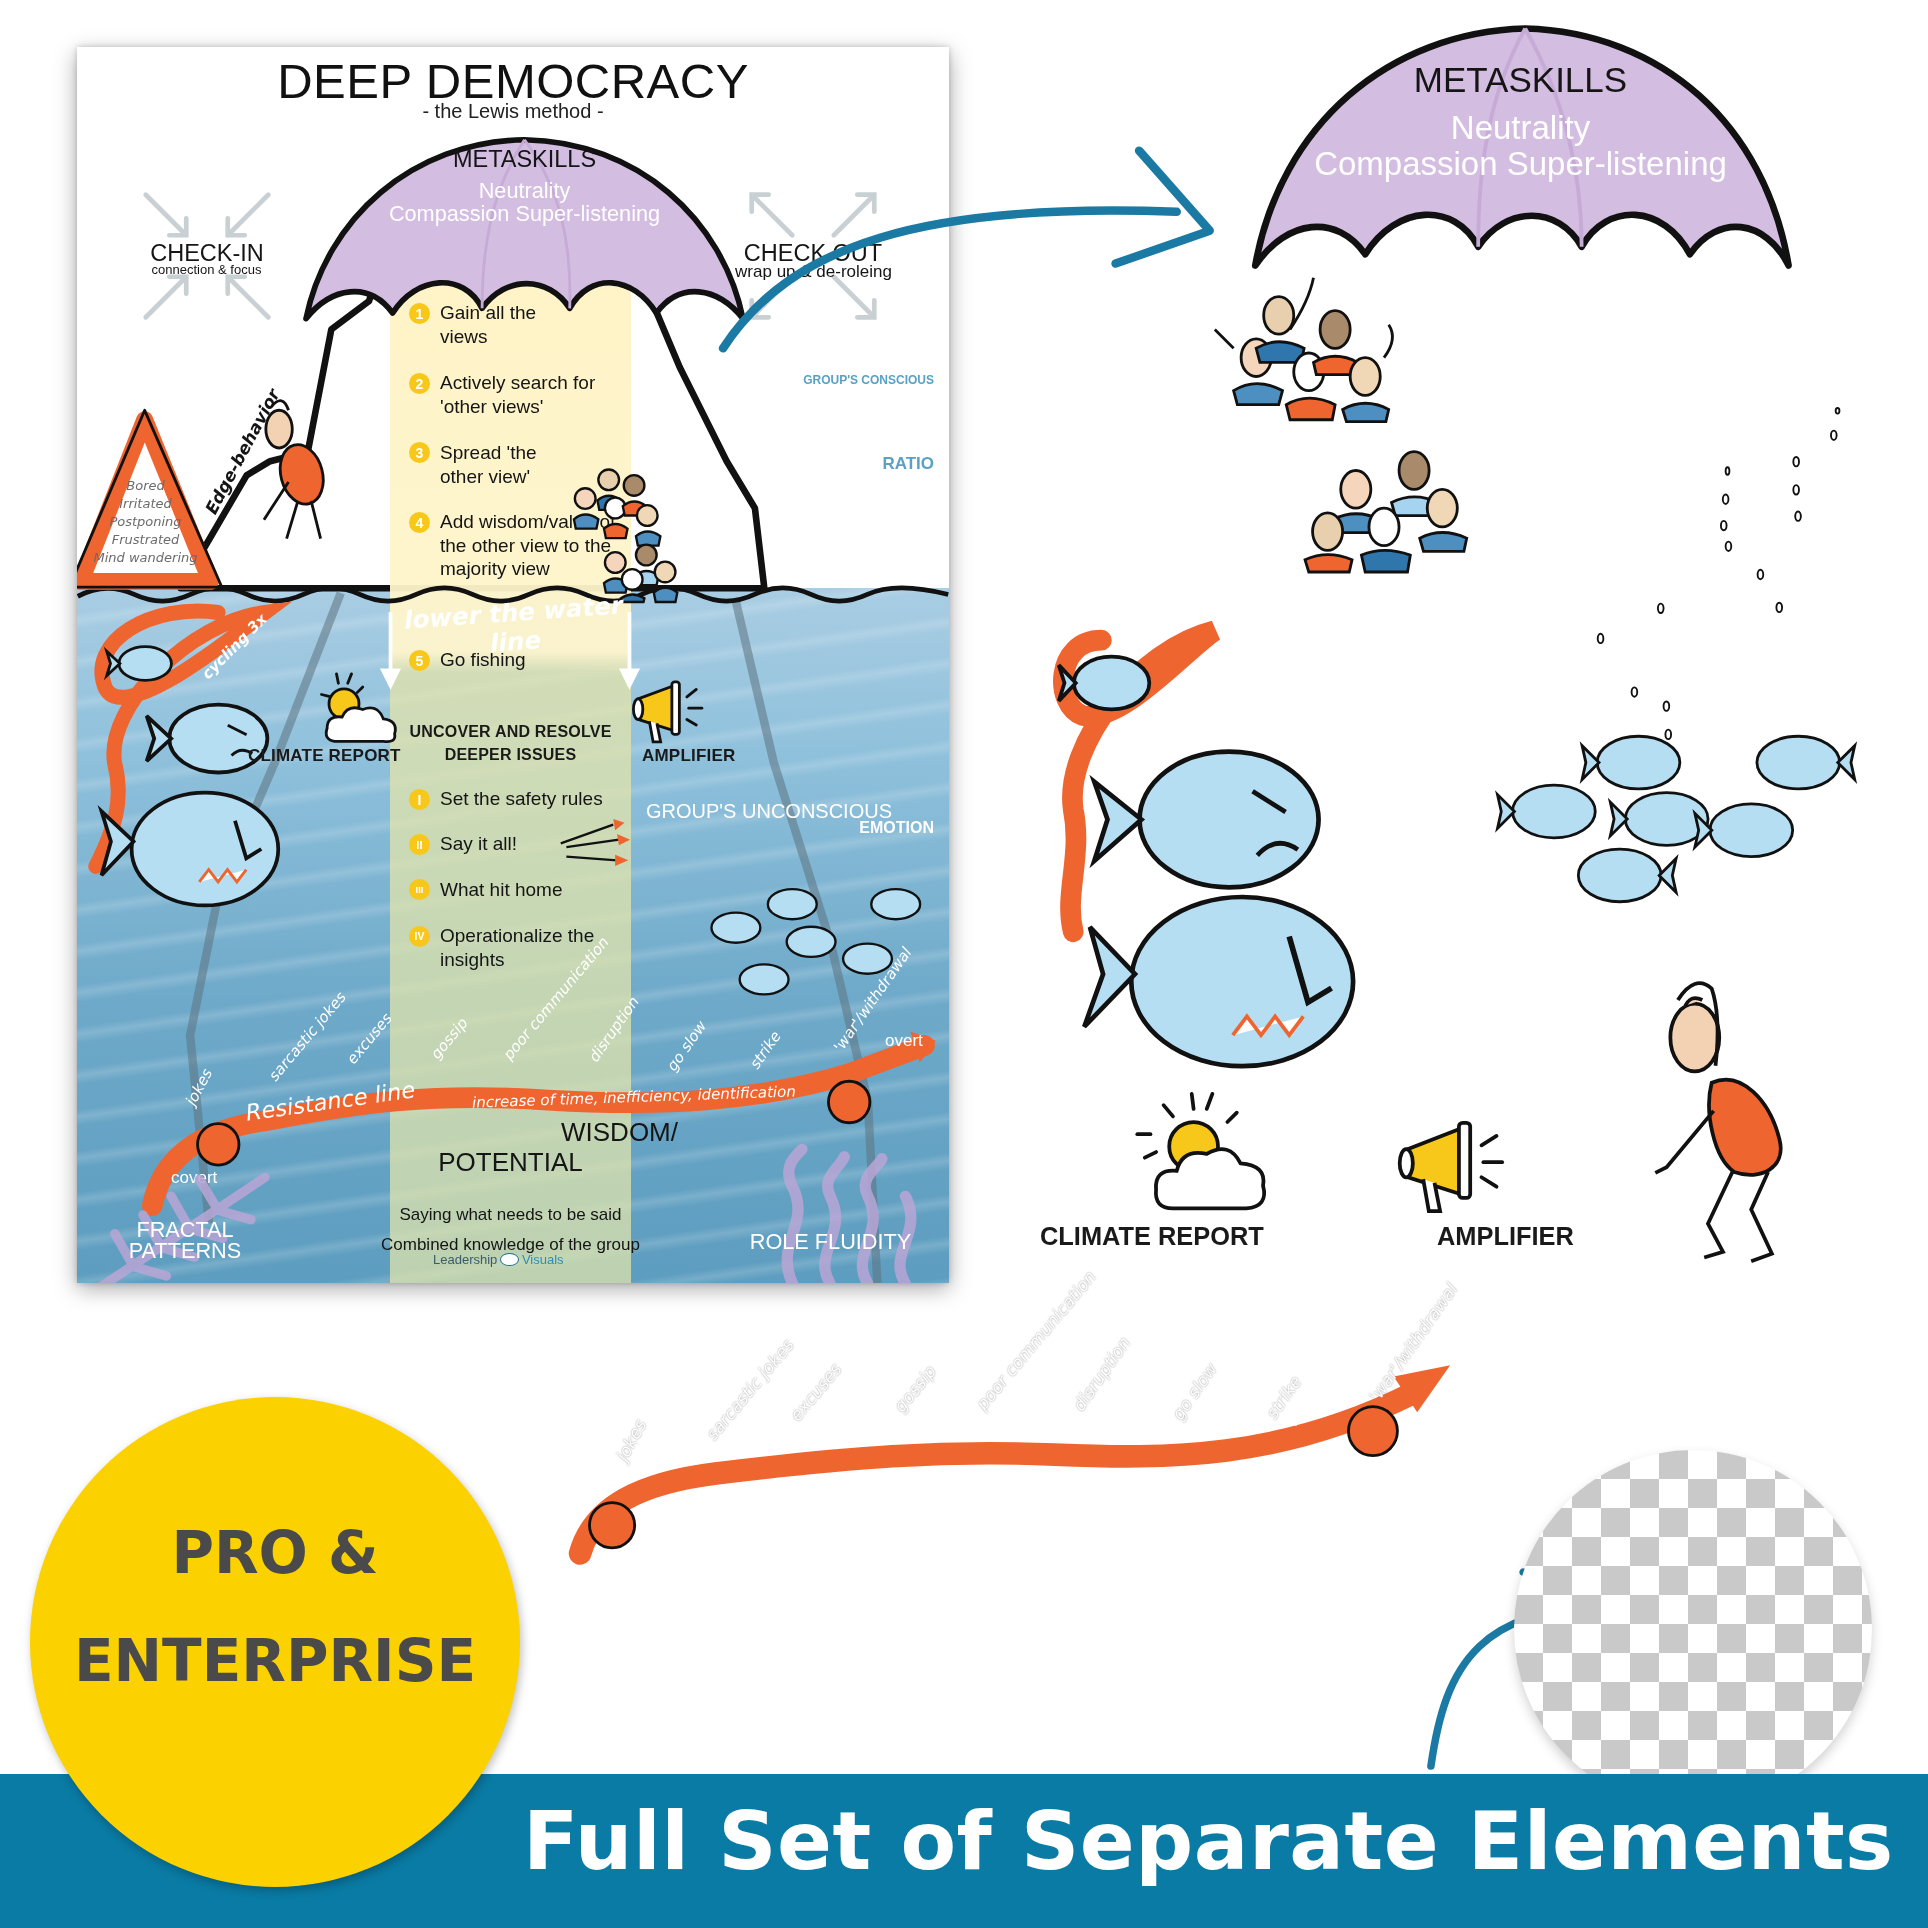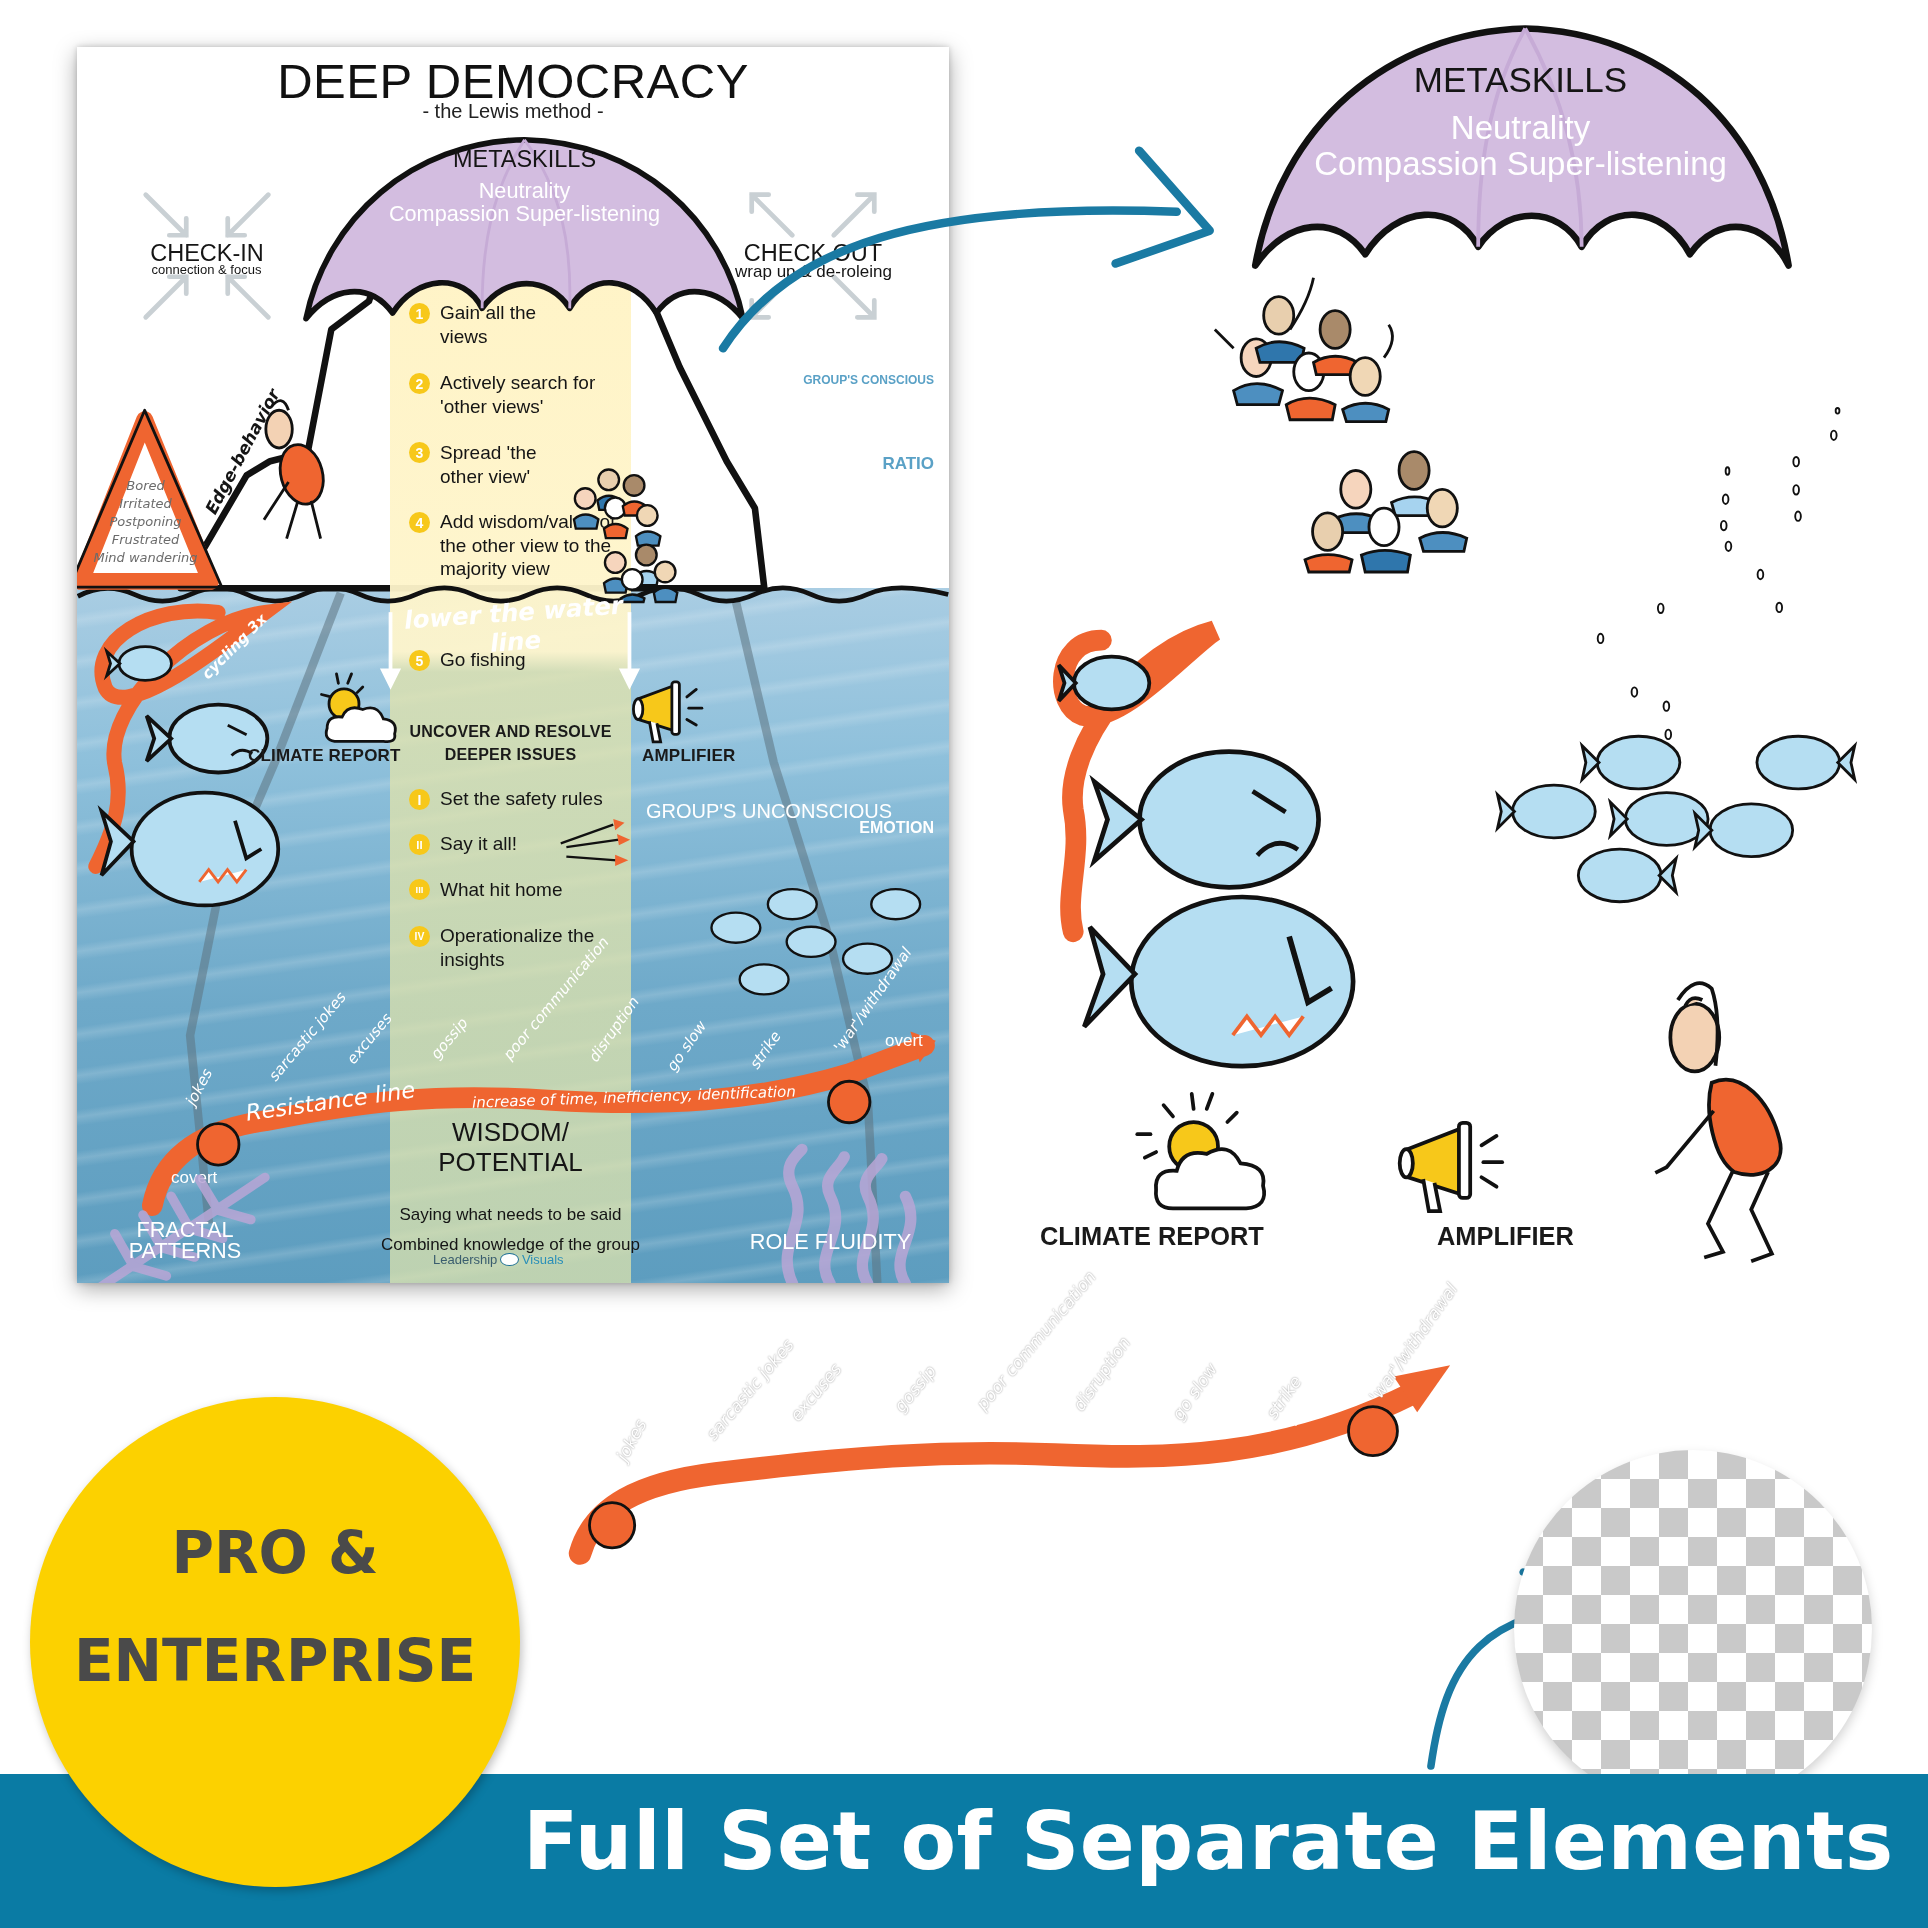--- a/index.html
+++ b/index.html
@@ -334,21 +334,21 @@
   </svg>
   <svg class="abs" style="left:678px;top:1102px" width="188" height="135" viewBox="0 0 200 143">
     <g stroke="#b9a6d6" stroke-width="12" fill="none" opacity="0.85" stroke-linecap="round">
       <path d="M 40 143 C 20 100 60 80 40 40 C 30 20 40 10 50 0"></path>
       <path d="M 80 143 C 60 110 100 90 80 50 C 70 30 90 20 95 8"></path>
       <path d="M 120 143 C 100 110 140 90 120 50 C 110 30 130 20 135 10"></path>
       <path d="M 160 143 C 140 110 180 90 160 50"></path>
     </g>
   </svg>
 
-  <div class="abs dark" style="left:266px;top:1070px;width:335px;text-align:center;font-size:26px;">WISDOM/</div>
+  <div class="abs dark" style="left:266px;top:1070px;width:335px;text-align:right;font-size:26px;">WISDOM/</div>
   <div class="abs dark" style="left:266px;top:1100px;width:335px;text-align:center;font-size:26px;">POTENTIAL</div>
   <div class="abs dark" style="left:247px;top:1188px;width:373px;text-align:center;font-size:17px;">Combined knowledge of the group</div>
   <div class="abs dark" style="left:247px;top:1158px;width:373px;text-align:center;font-size:17px;">Saying what needs to be said</div>
 
   <div class="abs white-txt" style="left:28px;top:1172px;width:160px;text-align:center;font-size:21.7px;line-height:21px;">
     <div>FRACTAL</div>
     <div>PATTERNS</div>
   </div>
   <div class="abs white-txt" style="left:650px;top:1182px;width:207px;text-align:center;font-size:21.7px;">ROLE FLUIDITY</div>
 

